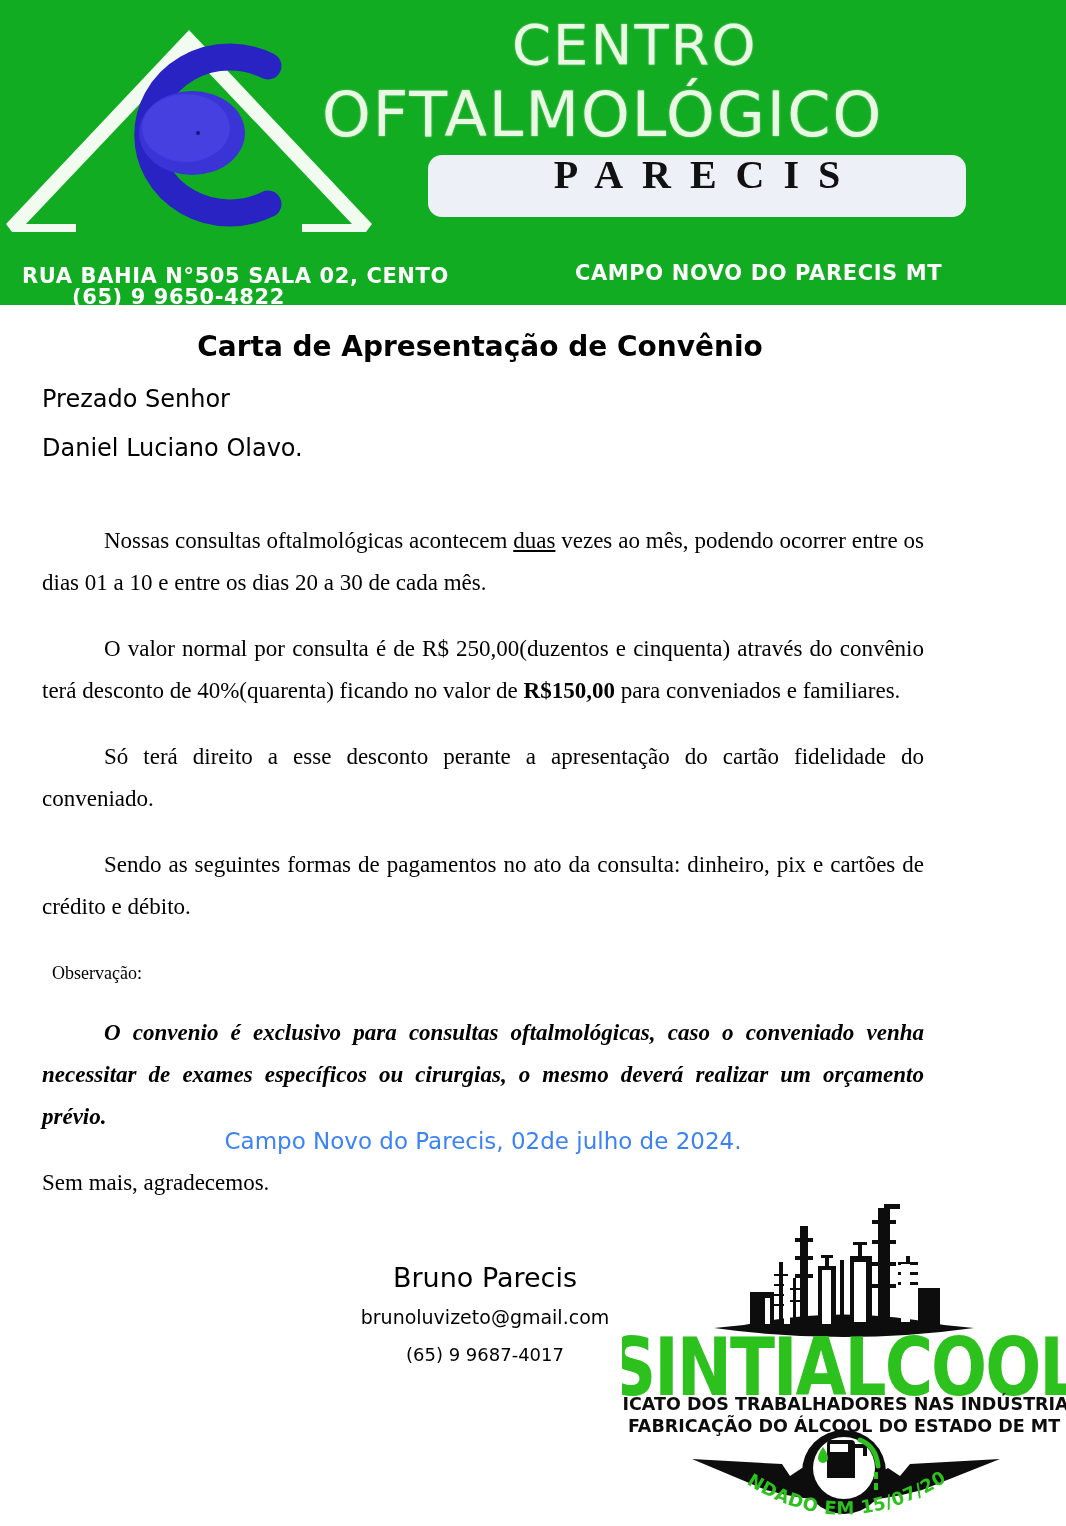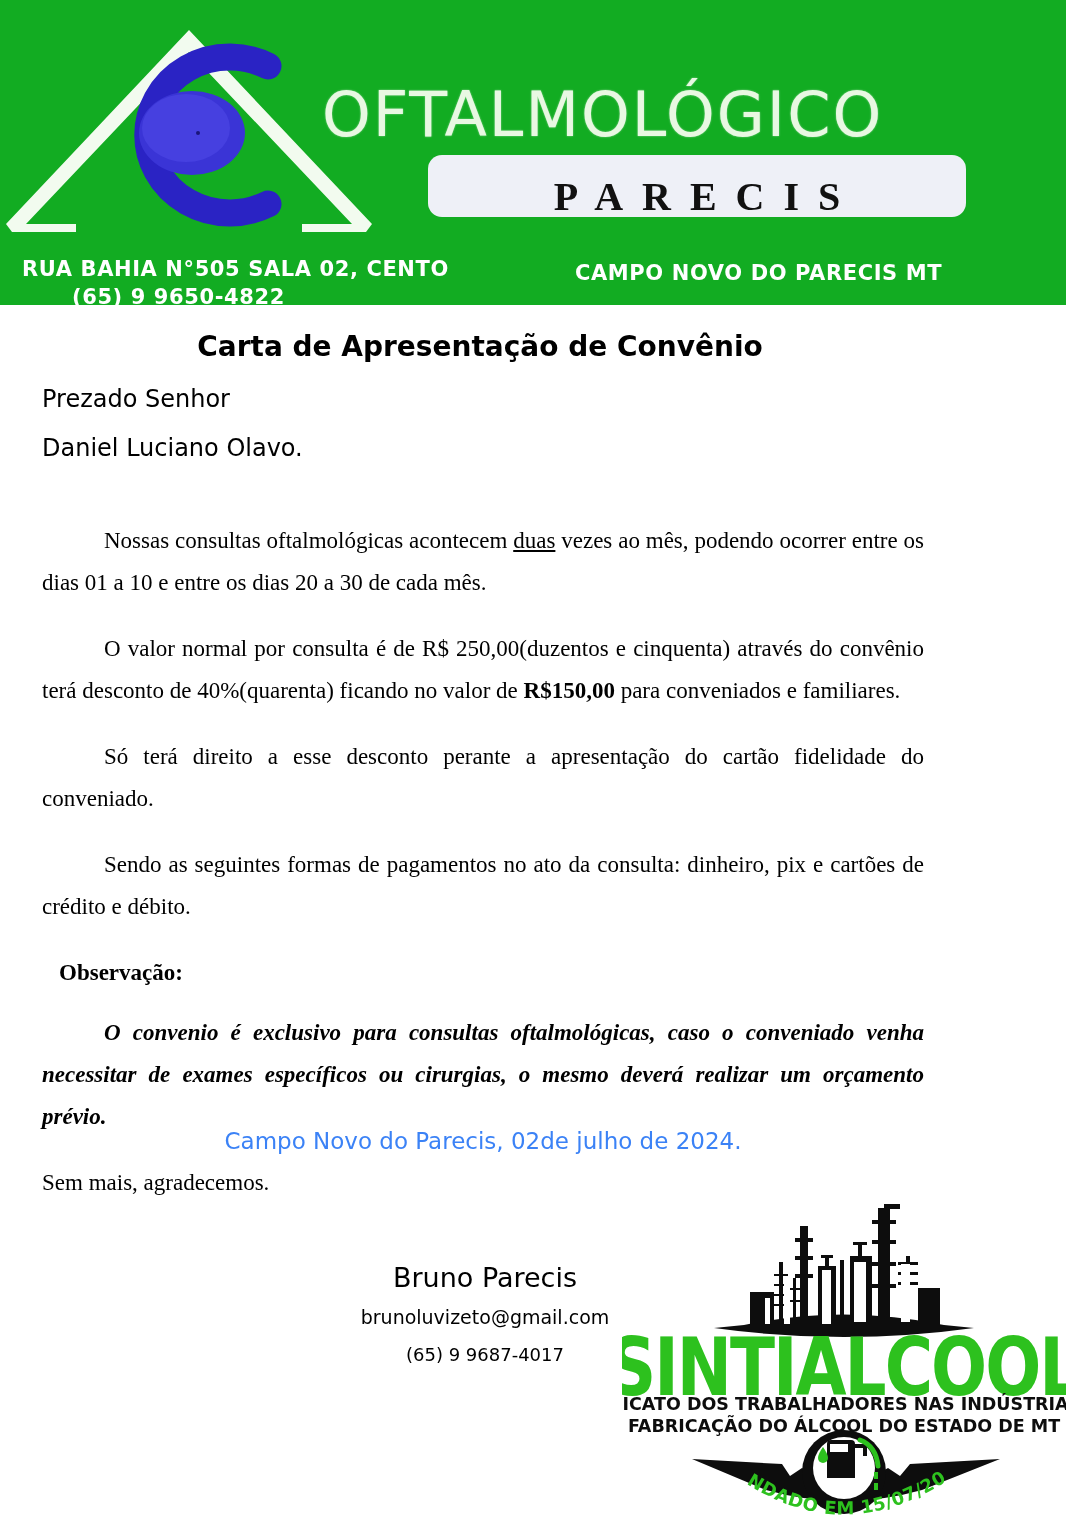--- a/index.html
+++ b/index.html
@@ -70,21 +70,21 @@
   
   .parecis-badge {
     position: absolute;
     left: 428px;
     top: 155px;
     width: 538px;
     height: 62px;
     background: #eef0f7;
     border-radius: 14px;
     display: flex;
-    align-items: flex-end;
+    align-items: flex-start;
     justify-content: center;
   }
   .parecis-text {
     font-family: "Liberation Serif", "DejaVu Serif", serif;
     font-weight: 700;
     font-size: 40px;
     letter-spacing: 19px;
     text-indent: 19px;
     color: #111111;
     line-height: 1;
@@ -93,21 +93,21 @@
   
   .addr {
     position: absolute;
     font-family: "DejaVu Sans", "Liberation Sans", sans-serif;
     font-weight: 700;
     font-size: 21px;
     letter-spacing: 0.6px;
     color: #ffffff;
     white-space: nowrap;
   }
-  .addr-street { left: 22px;  top: 257px; }
+  .addr-street { left: 22px;  top: 264px; }
   .addr-phone  { left: 72px;  top: 285px; }
   .addr-city   { left: 575px; top: 261px; }
 
   
   .doc-title {
     position: absolute;
     left: 0;
     top: 330px;
     width: 960px;
     text-align: center;
@@ -137,24 +137,24 @@
     margin: 0 0 24px 0;
     font-size: 23px;
     line-height: 42px;
     text-align: justify;
     text-indent: 62px;
   }
   .para.no-indent { text-indent: 0; }
   .para u { text-decoration: underline; }
   .para b { font-weight: 700; }
   .label-bold {
-    margin: 0 0 18px 17px;
-    font-size: 23px;
+    margin: 0 0 18px 10px;
+    font-size: 18px;
     line-height: 42px;
-    font-weight: 700;
+    font-weight: 400;
     text-indent: 0;
   }
   .para-note {
     margin: 0 0 24px 0;
     font-size: 23px;
     line-height: 42px;
     text-align: justify;
     text-indent: 62px;
     font-weight: 700;
     font-style: italic;
@@ -206,20 +206,21 @@
       <path d="M189 12 L372 206 L366 214 L302 214 L302 206 L352 206 L189 34 L26 206 L76 206 L76 214 L12 214 L6 206 Z" fill="#f2fbef"></path>
 
       <path d="M268 48 A 82 78 0 1 0 268 186" fill="none" stroke="#2a23c4" stroke-width="27" stroke-linecap="round"></path>
 
       <ellipse cx="192" cy="115" rx="53" ry="42" fill="#3a34d6"></ellipse>
       <ellipse cx="186" cy="110" rx="44" ry="34" fill="#4640e0"></ellipse>
       <circle cx="198" cy="115" r="2" fill="#1a157a"></circle>
     </svg>
   </div>
 
+  <div class="brand-line1">CENTRO</div>
   <div class="brand-line2">OFTALMOLÓGICO</div>
 
   <div class="parecis-badge">
     <span class="parecis-text">PARECIS</span>
   </div>
 
   <div class="addr addr-street">RUA BAHIA N°505 SALA 02, CENTO</div>
   <div class="addr addr-phone">(65) 9 9650-4822</div>
   <div class="addr addr-city">CAMPO NOVO DO PARECIS MT</div>
 </div>

